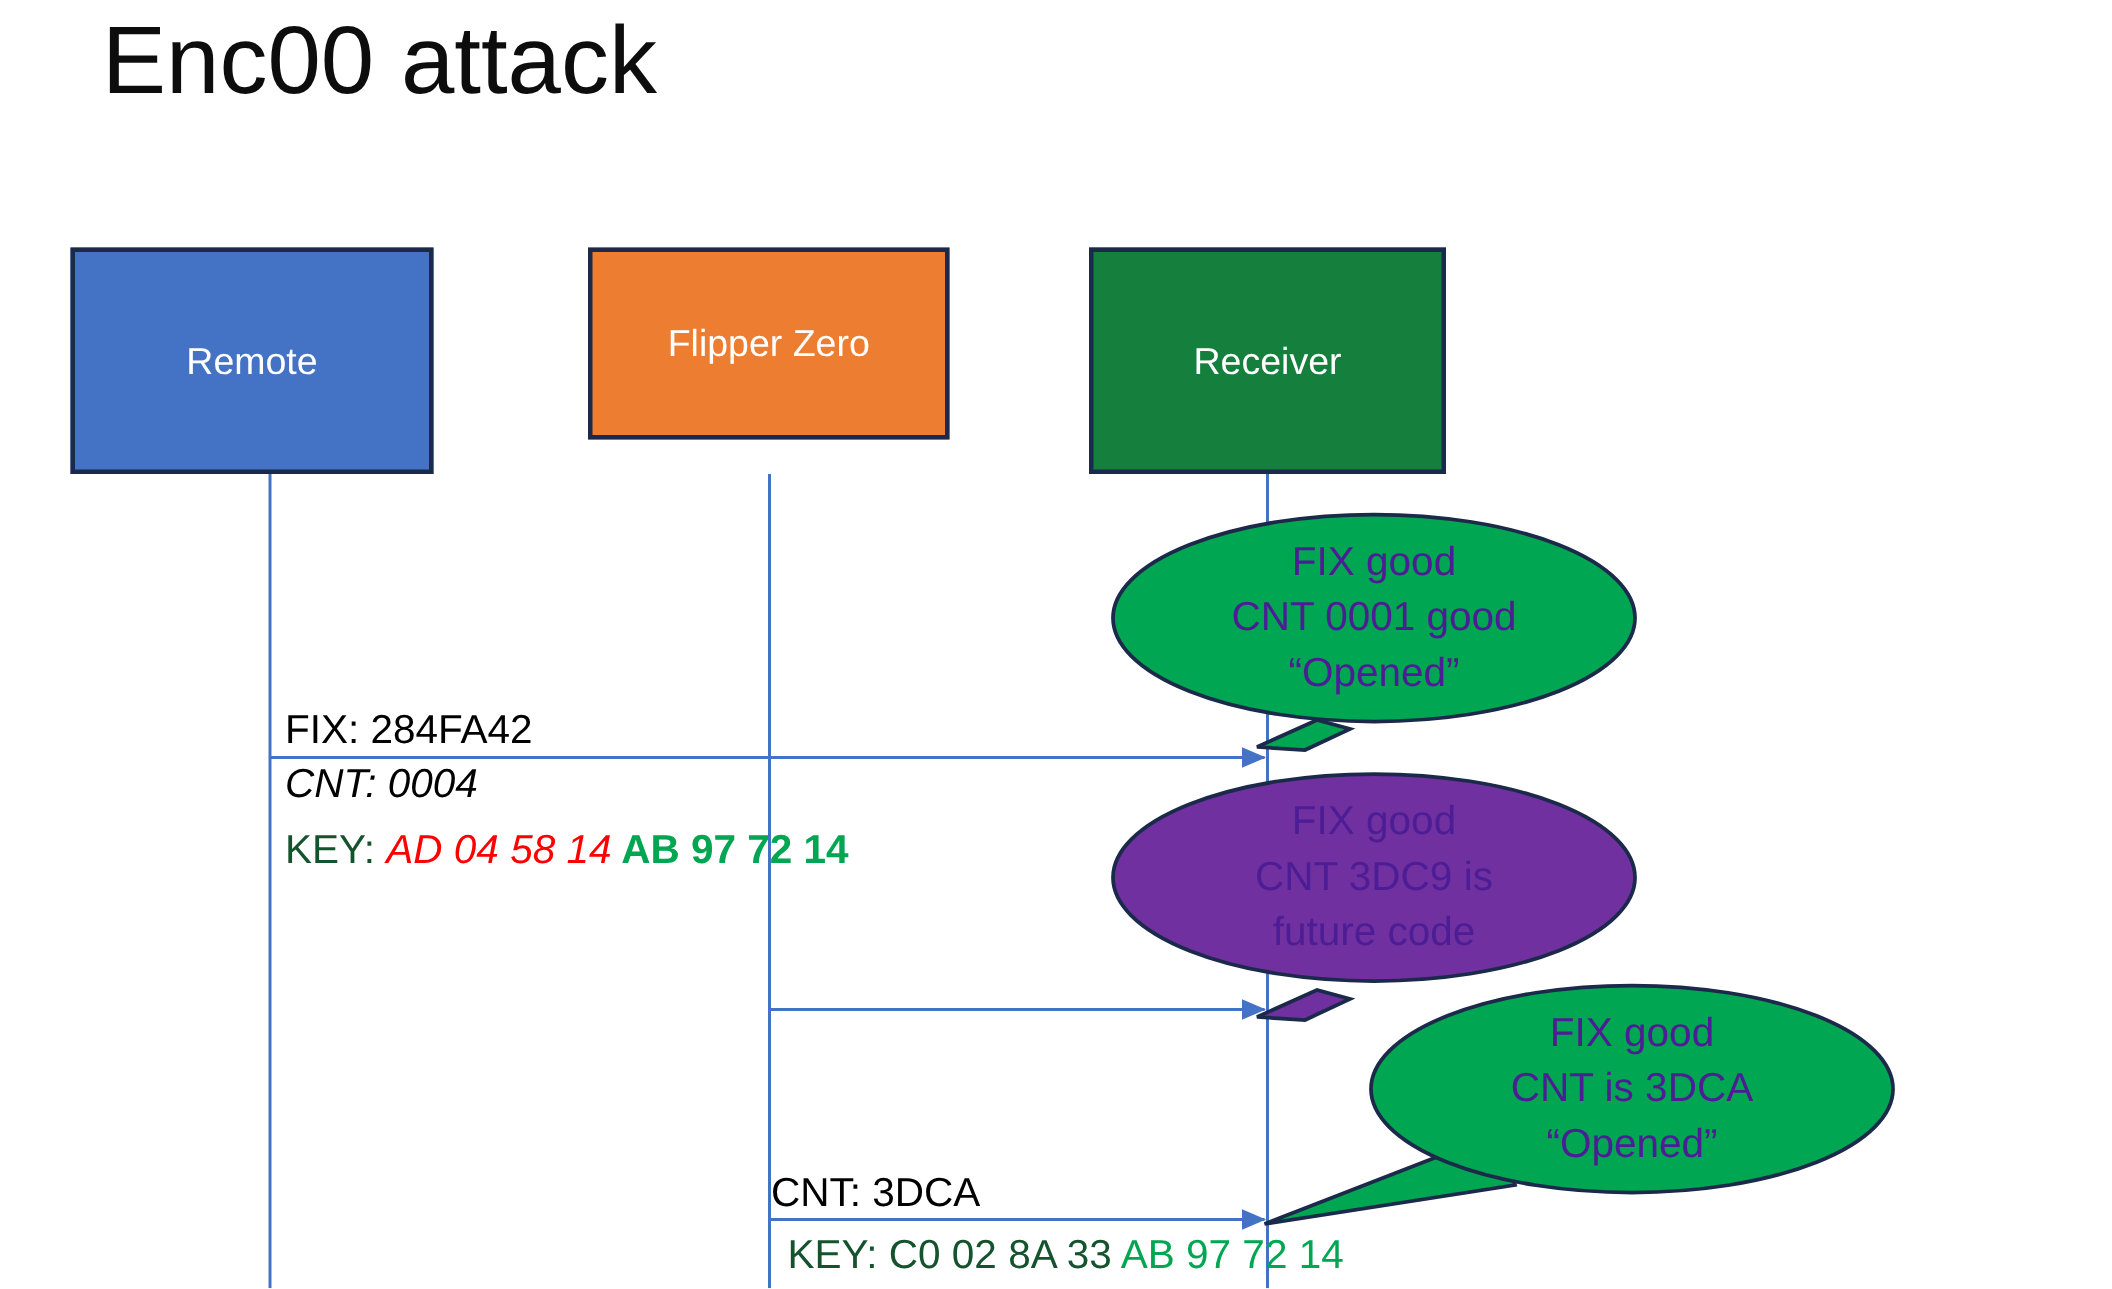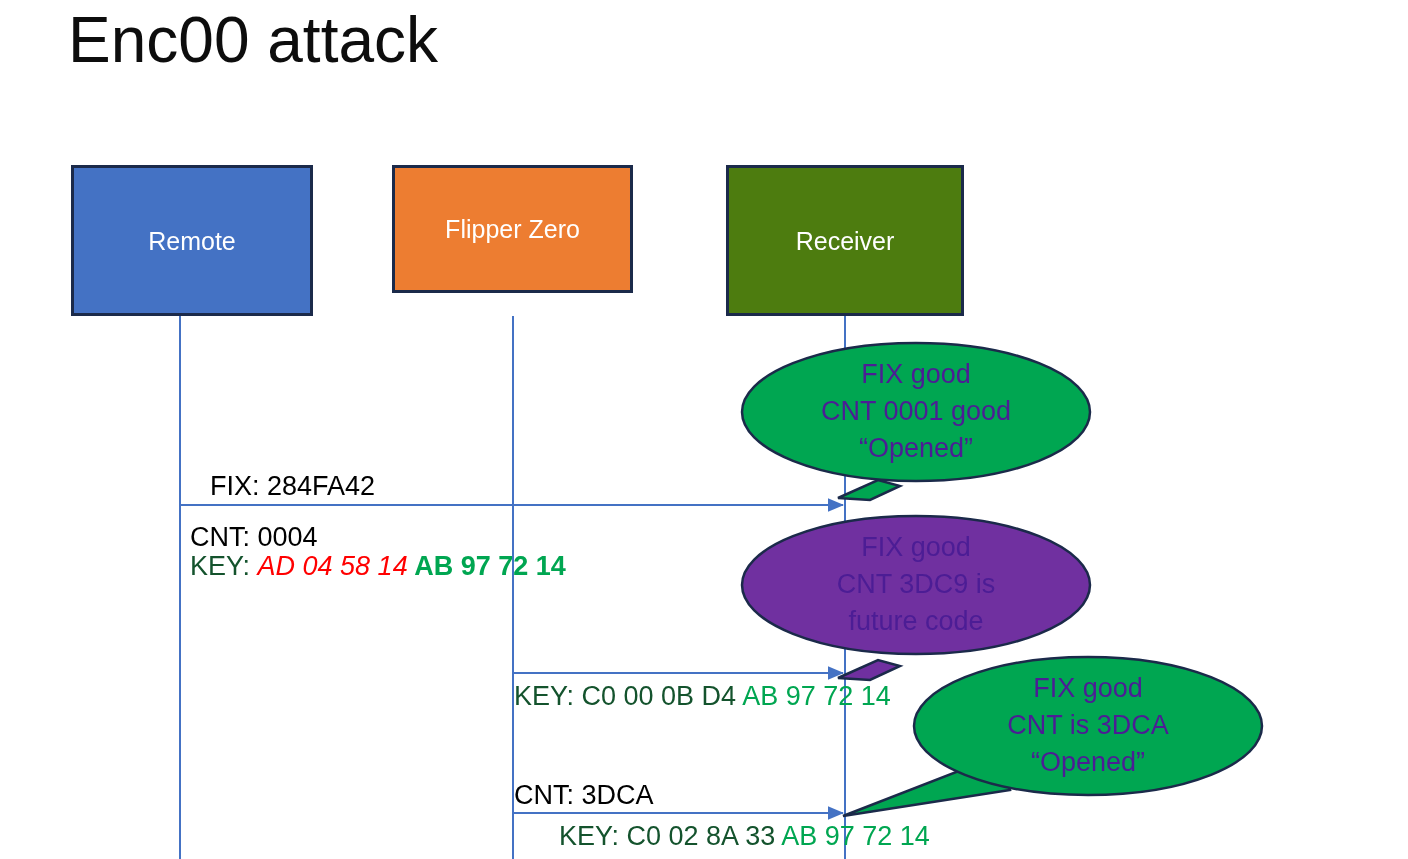--- a/index.html
+++ b/index.html
@@ -103,44 +103,41 @@
       <path d="M 838,678 L 878,660 L 900,666 L 870,680 Z" fill="#7030A0" stroke="#1B2A4A" stroke-width="2.5"></path>
       <ellipse cx="916" cy="585" rx="174" ry="69" fill="#7030A0" stroke="#1B2A4A" stroke-width="2.5"></ellipse>
     </g>
 
     <g>
       <path d="M 843,816 L 1000,755 L 1010,790 Z" fill="#00A651" stroke="#1B2A4A" stroke-width="2.5"></path>
       <ellipse cx="1088" cy="726" rx="174" ry="69" fill="#00A651" stroke="#1B2A4A" stroke-width="2.5"></ellipse>
     </g>
   </svg>
 
-  <div class="actor-box" style="left:71px; top:165px; width:242px; height:151px; background:#4472C4;">
+  <div class="actor-box" style="left:47px; top:165px; width:242px; height:151px; background:#4472C4;">
     <span class="actor-label">Remote</span>
   </div>
 
   <div class="actor-box" style="left:392px; top:165px; width:241px; height:128px; background:#ED7D31;">
     <span class="actor-label">Flipper Zero</span>
   </div>
 
-  <div class="actor-box" style="left:726px; top:165px; width:238px; height:151px; background:#4d7c0f;">
+  <div class="actor-box" style="left:726px; top:165px; width:238px; height:151px; background:#15803d;">
     <span class="actor-label">Receiver</span>
   </div>
 
-  <div class="msg-text" style="left:190px; top:468px;margin-left:20px;">FIX: 284FA42</div>
-  <div class="msg-text" style="left:190px; top:519px;">CNT: 0004</div>
+  <div class="msg-text" style="left:190px; top:468px;">FIX: 284FA42</div>
+  <div class="msg-text" style="left:190px; top:504px;font-style:italic;">CNT: 0004</div>
   <div class="msg-text" style="left:190px; top:548px;">
     <span class="seg-black">KEY: </span><span class="seg-red">AD 04 58 14</span><span class="seg-green"> AB 97 72 14</span>
   </div>
 
-  <div class="msg-text" style="left:514px; top:678px;">
-    <span class="seg-black">KEY: C0 00 0B D4</span><span class="seg-green-plain"> AB 97 72 14</span>
-  </div>
 
   <div class="msg-text" style="left:514px; top:777px;">CNT: 3DCA</div>
-  <div class="msg-text" style="left:526px; top:818px;padding-left:33px;">
+  <div class="msg-text" style="left:492px; top:818px;padding-left:33px;">
     <span class="seg-black">KEY: C0 02 8A 33</span><span class="seg-green-plain"> AB 97 72 14</span>
   </div>
 
   <div class="bubble-text" style="left:742px; top:356px; width:348px;">
     <div>FIX good</div>
     <div>CNT 0001 good</div>
     <div>“Opened”</div>
   </div>
 
   <div class="bubble-text" style="left:742px; top:529px; width:348px;">

